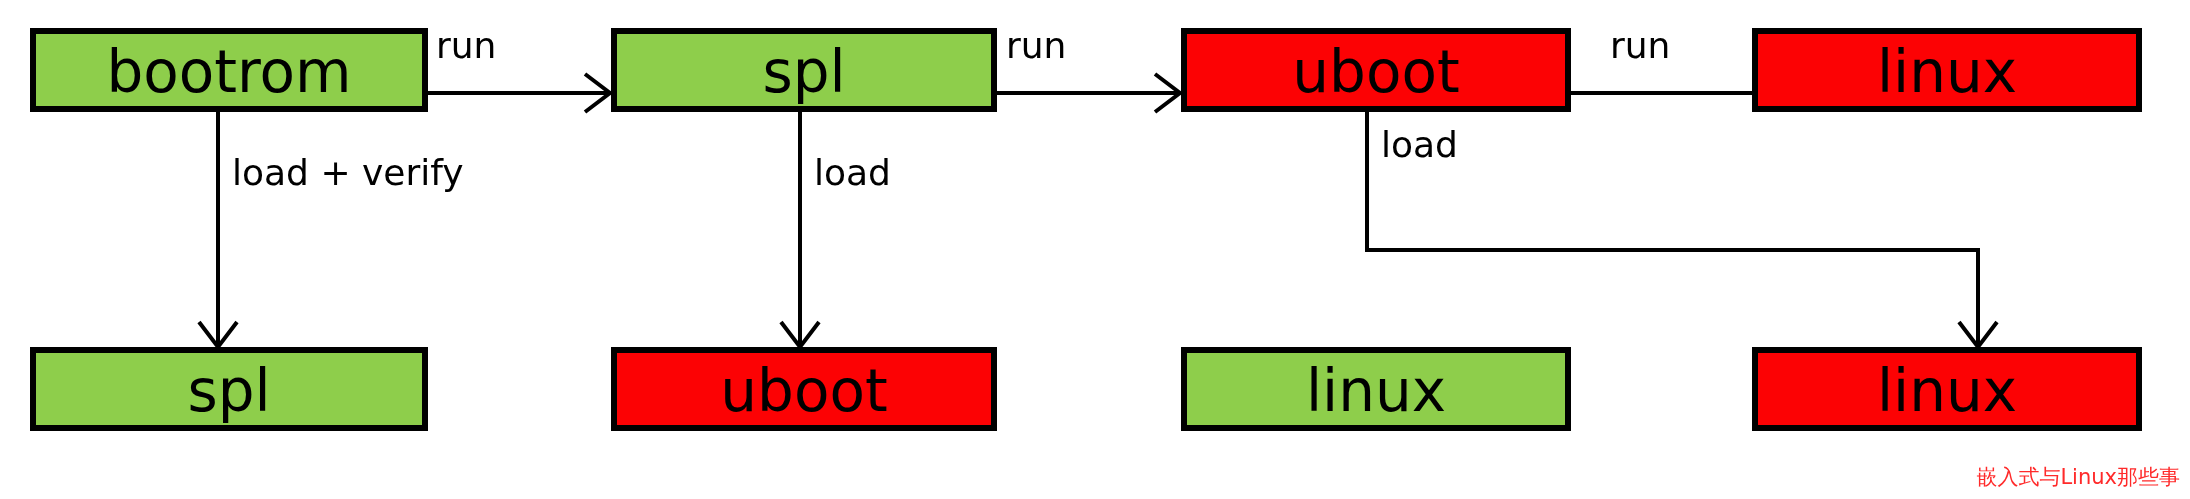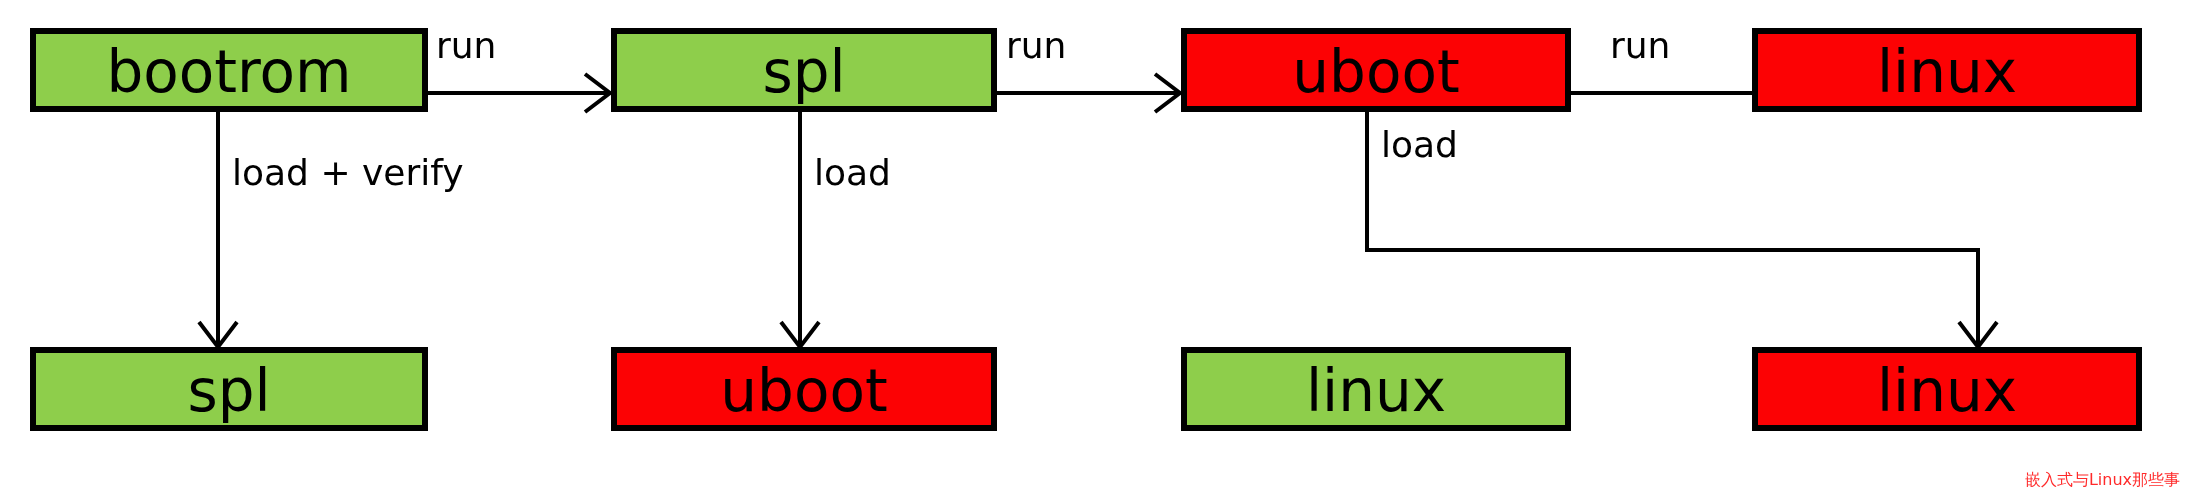--- a/index.html
+++ b/index.html
@@ -51,21 +51,21 @@
   .edge-label {
     font-family: "DejaVu Sans", "Liberation Sans", sans-serif;
     font-size: 36px;
     fill: #000000;
   }
   .watermark {
     position: absolute;
     right: 10px;
     bottom: 8px;
     font-family: "DejaVu Sans", "Liberation Sans", sans-serif;
-    font-size: 16px;
+    font-size: 21px;
     color: #ff2a2a;
     white-space: nowrap;
     letter-spacing: 0px;
   }
 </style>
 </head>
 <body>
 
 <div id="stage">
 

